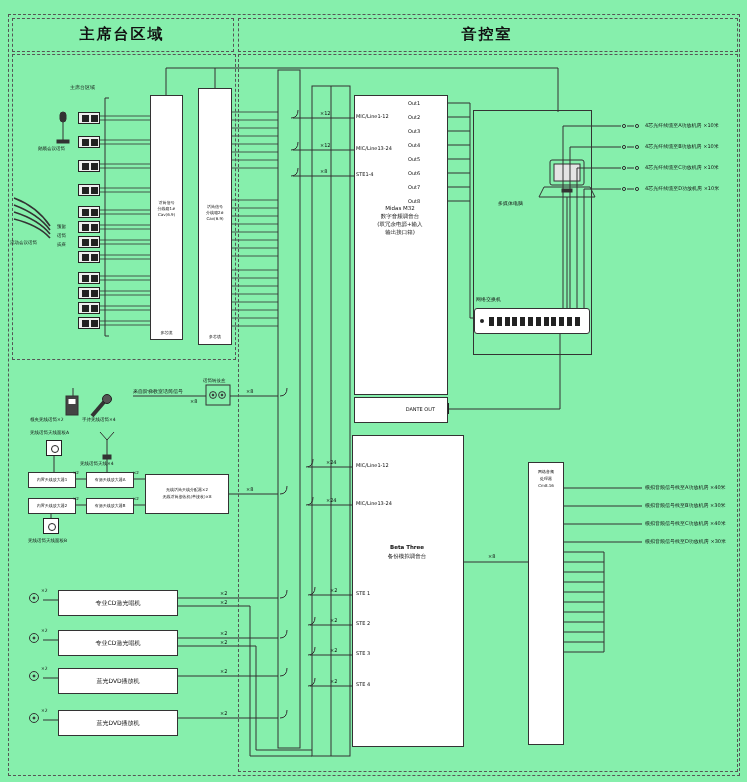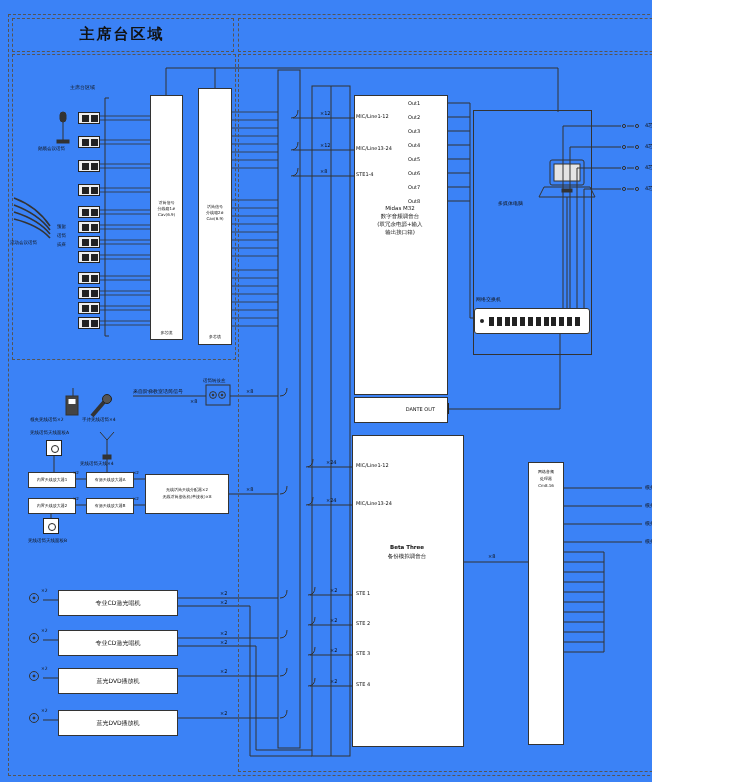--- a/index.html
+++ b/index.html
@@ -1,16 +1,16 @@
 <!DOCTYPE html>
 <html><head>
 <meta charset="utf-8">
 <style>
   html,body{margin:0;padding:0;background:#fff;}
-  #stagewrap{position:relative;width:652px;height:782px;background:#3b82f6;overflow:hidden;
+  #stagewrap{position:relative;width:747px;height:782px;background:#86efac;overflow:hidden;
              font-family:"DejaVu Sans",sans-serif;color:#111;}
   .abs{position:absolute;}
   .dash{position:absolute;border:1px dashed #555;}
   .box{position:absolute;border:1px solid #333;background:#fff;}
   .rtitle{position:absolute;display:flex;align-items:center;justify-content:center;
           font-weight:bold;font-size:15px;letter-spacing:2px;}
   .lbl{position:absolute;font-size:5px;line-height:6px;white-space:nowrap;color:#111;}
   .lbl4{position:absolute;font-size:4.5px;line-height:5.5px;white-space:nowrap;color:#111;}
   .cnt{position:absolute;font-size:5px;line-height:6px;color:#111;}
   .cname{position:absolute;text-align:center;font-size:5.5px;line-height:7px;color:#111;}
@@ -337,20 +337,21 @@
       <path d="M 308,686 Q 315,686 315,678" stroke="#333" fill="none" stroke-width="1"></path>
     </svg>
 
   <div class="dash" style="left:8px;top:14px;width:730px;height:760px;"></div>
   <div class="dash" style="left:12px;top:18px;width:220px;height:32px;"></div>
   <div class="dash" style="left:12px;top:54px;width:222px;height:304px;"></div>
   <div class="dash" style="left:238px;top:18px;width:498px;height:32px;"></div>
   <div class="dash" style="left:238px;top:54px;width:498px;height:716px;"></div>
 
   <div class="rtitle" style="left:12px;top:18px;width:220px;height:32px;">主席台区域</div>
+  <div class="rtitle" style="left:238px;top:18px;width:498px;height:32px;">音控室</div>
 
   <div class="lbl" style="left:70px;top:84px;">主席台区域</div>
 
   <div class="plate" style="left:78px;top:112px;">
       <span class="pq" style="left:3px"></span>
       <span class="pq" style="left:12px"></span>
     </div>
   <div class="plate" style="left:78px;top:136px;">
       <span class="pq" style="left:3px"></span>
       <span class="pq" style="left:12px"></span>

